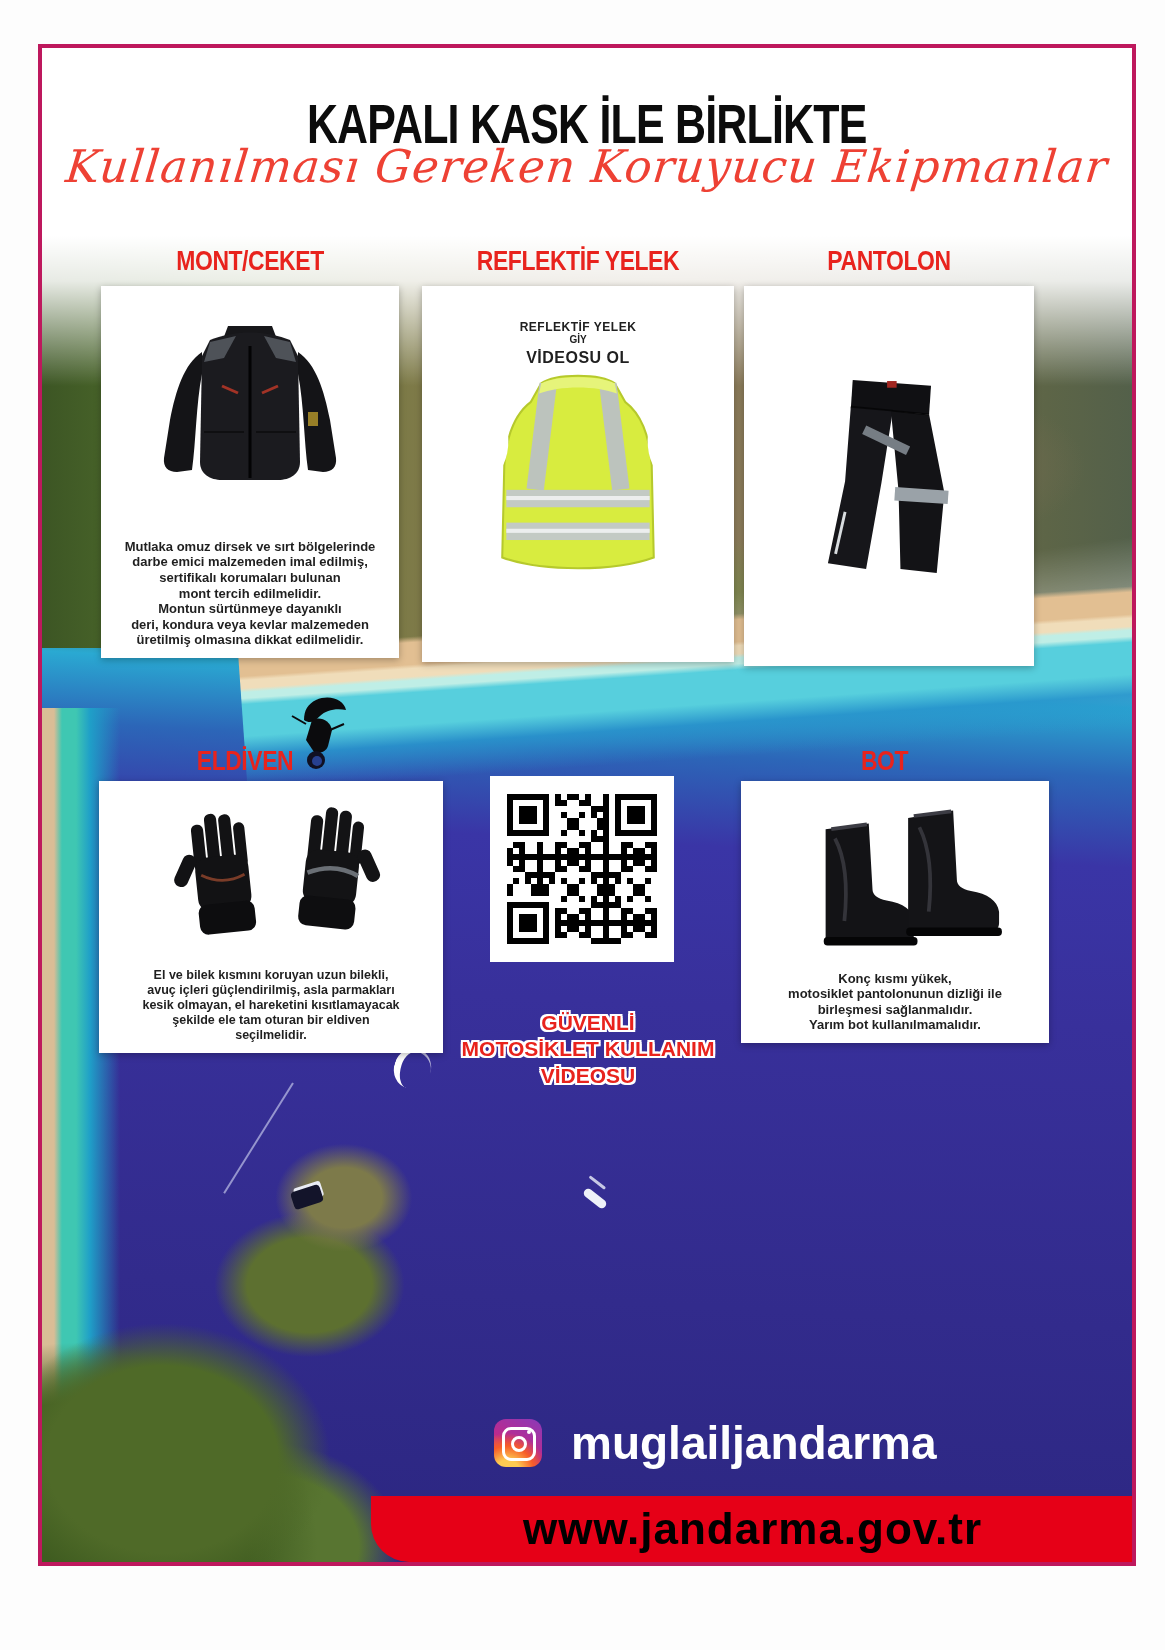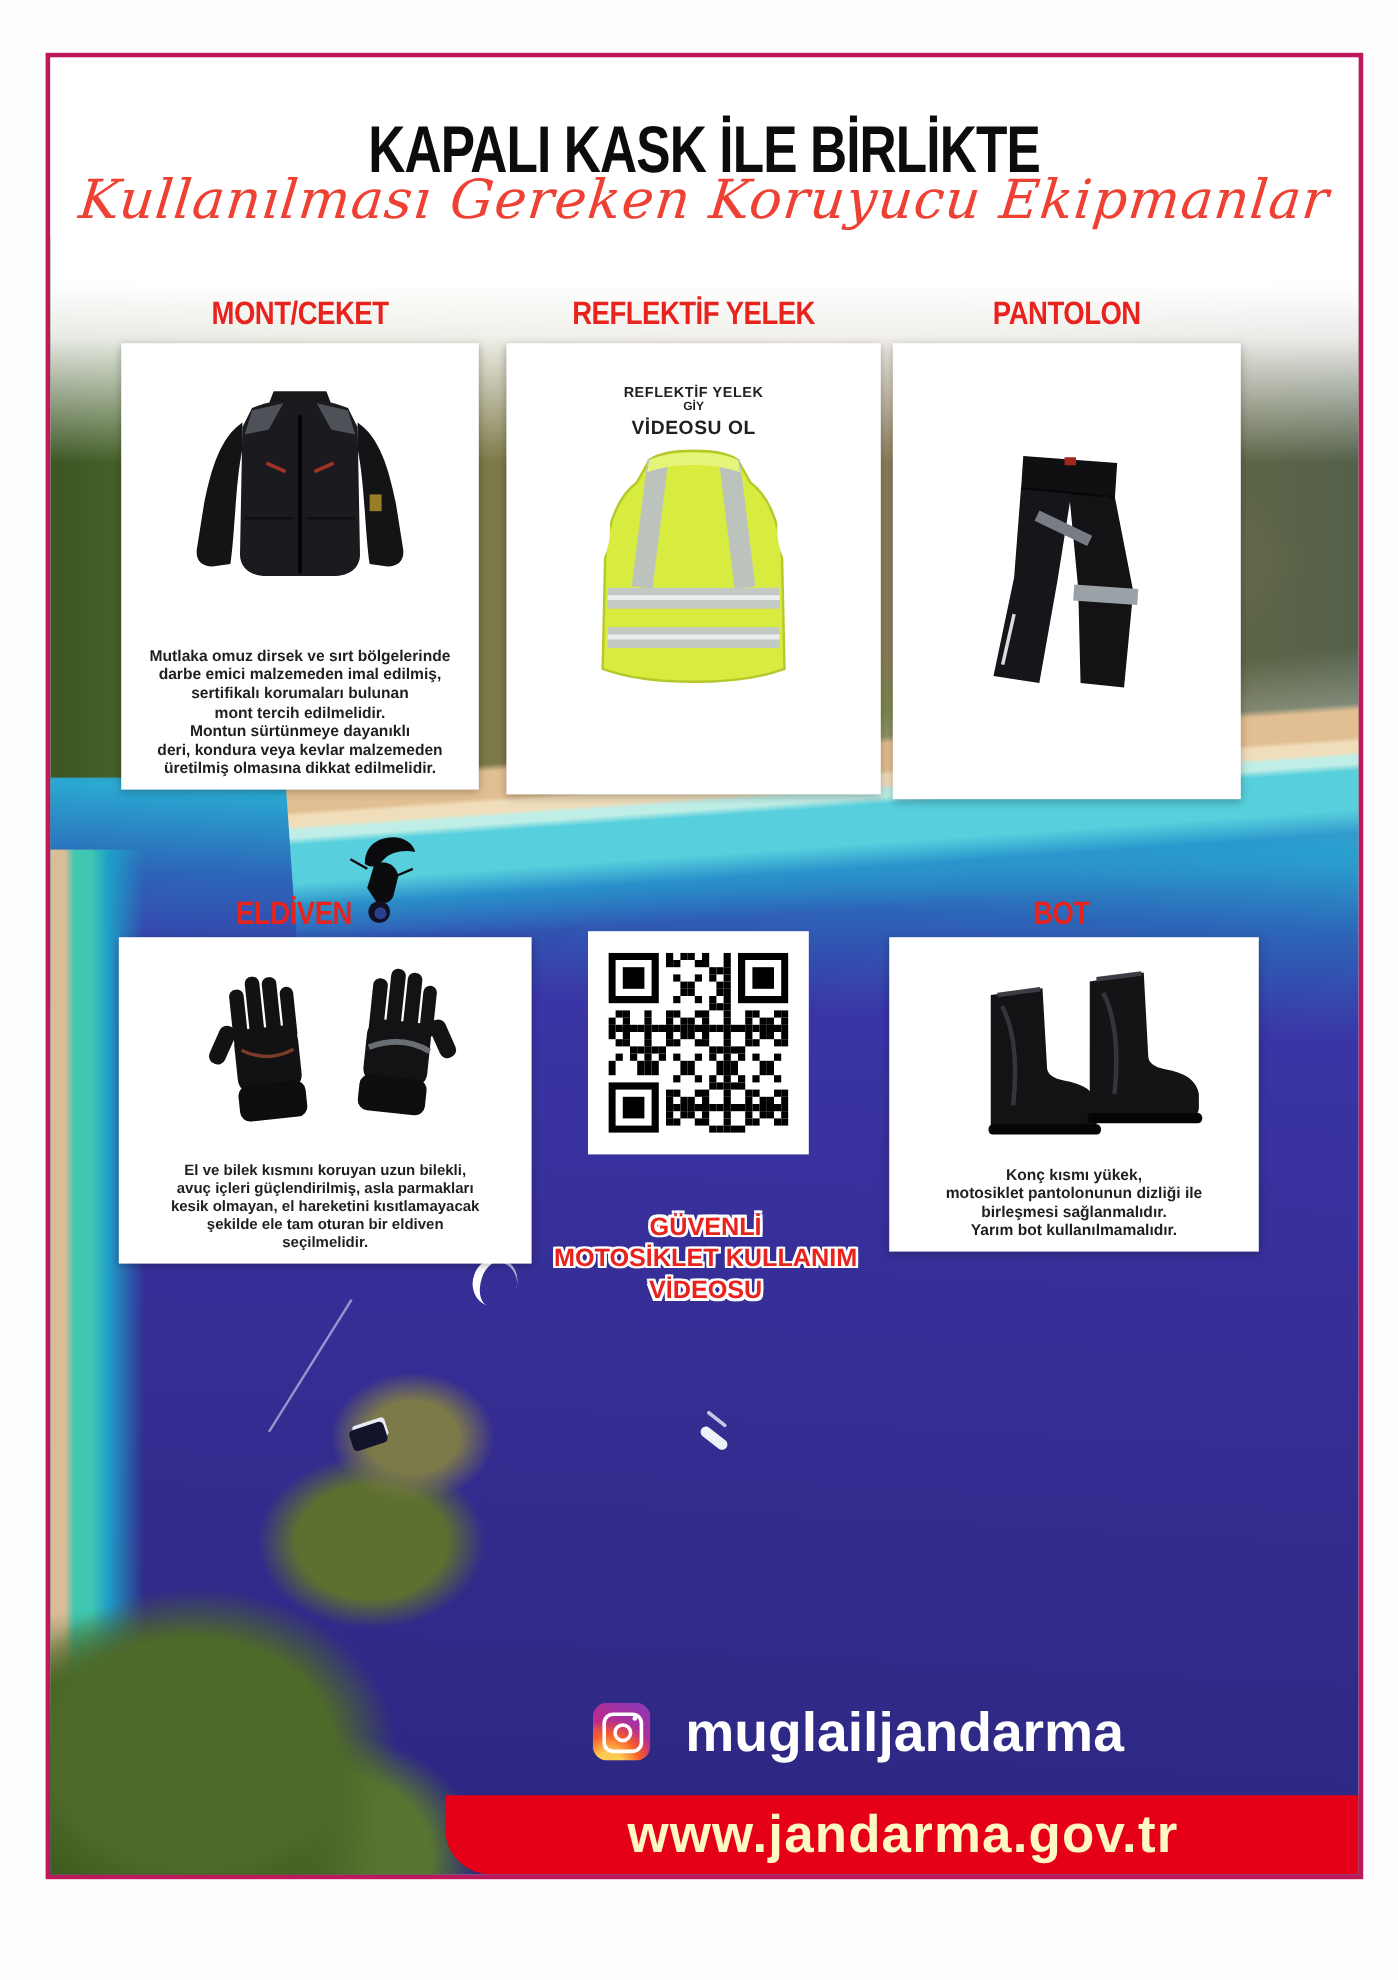--- a/index.html
+++ b/index.html
@@ -101,21 +101,21 @@
   .insta-icon .cam{position:absolute;left:8px;top:8px;width:28px;height:28px;border:3px solid #fff;
     border-radius:9px;}
   .insta-icon .lens{position:absolute;left:17px;top:17px;width:10px;height:10px;border:3px solid #fff;
     border-radius:50%;}
   .insta-icon .dot{position:absolute;right:11px;top:11px;width:4px;height:4px;background:#fff;
     border-radius:50%;}
   .insta-handle{color:#fff;font-weight:800;font-size:46px;letter-spacing:0;}
 
   .banner{position:absolute;left:329px;right:-2px;top:1448px;height:66px;background:#e60017;
     z-index:7;border-radius:0 0 0 38px;display:flex;align-items:center;justify-content:center;}
-  .banner-text{color:#fef9c3;font-weight:800;font-size:44px;letter-spacing:1px;text-align:right;}
+  .banner-text{color:#000000;font-weight:800;font-size:44px;letter-spacing:1px;text-align:right;}
 </style>
 </head>
 <body>
 
 <div class="stage">
   <div class="poster">
 
     <div>
       <div class="land"></div>
       <div class="sea"></div>

